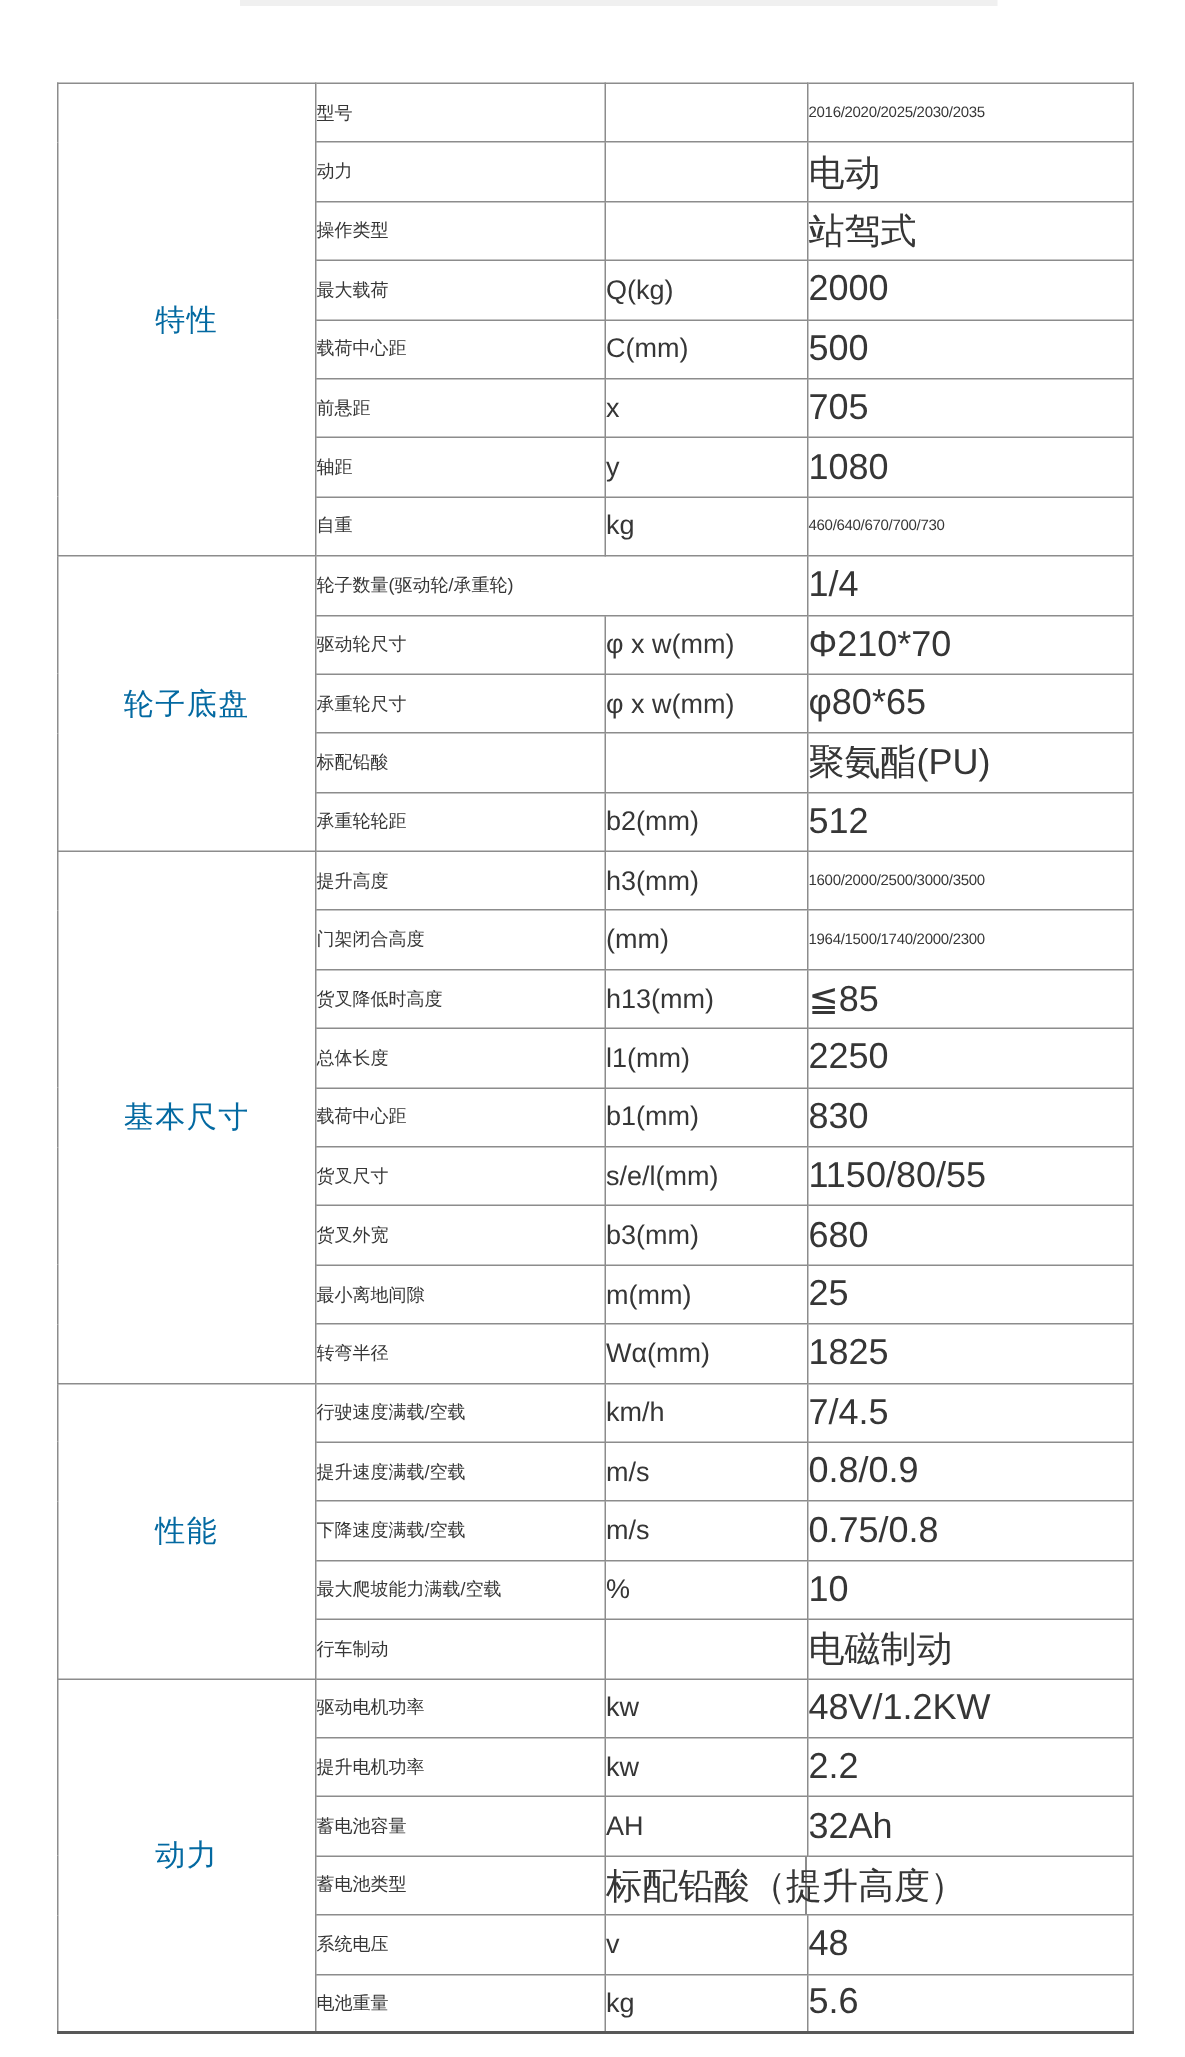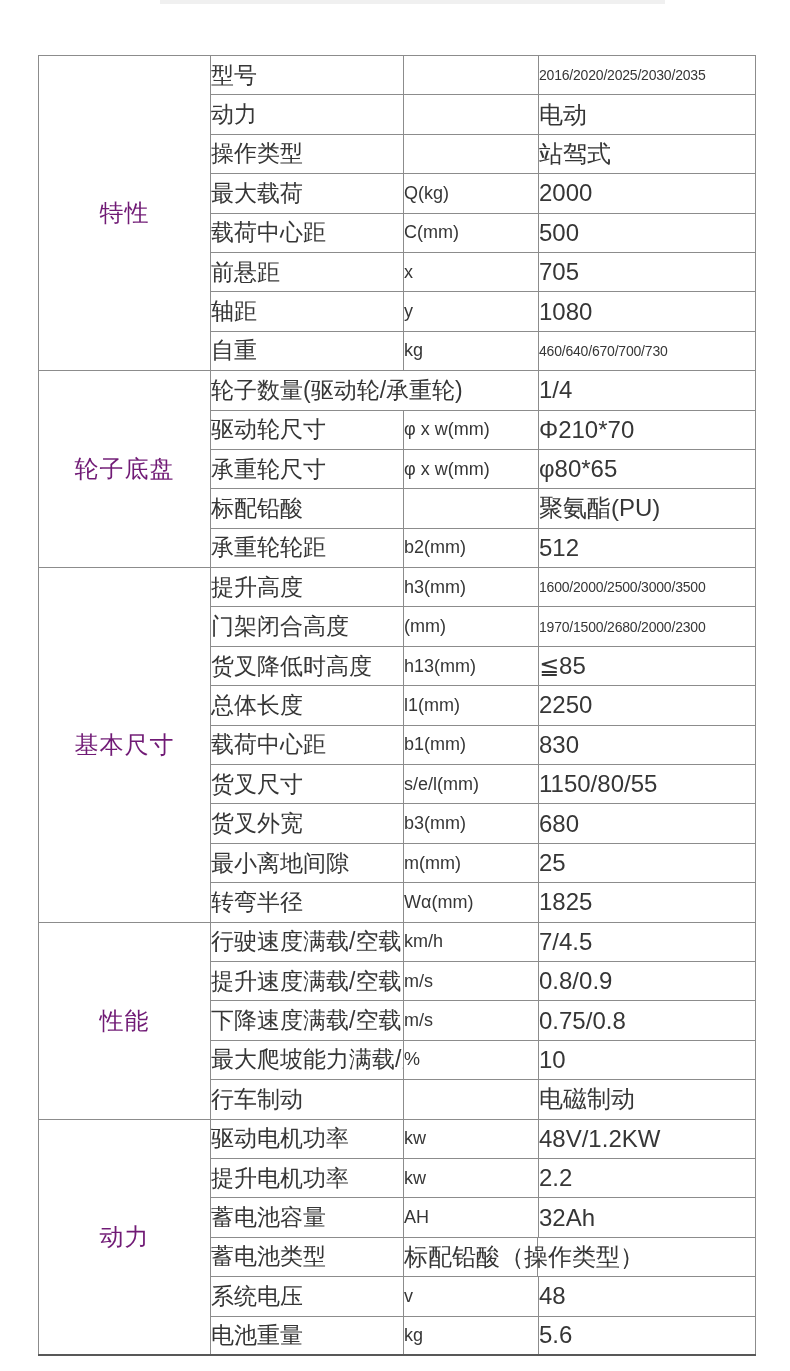--- a/index.html
+++ b/index.html
@@ -46,40 +46,40 @@
     vertical-align: middle;
     box-sizing: border-box;
     overflow: hidden;
     white-space: nowrap;
   }
   
   table.spec-table { border: 1px solid #6e6e6e; border-bottom: 2px solid #585858; }
 
   td.section-cell {
     text-align: center;
-    font-size: 24px;
+    font-size: 20px;
     letter-spacing: 1px;
-    color: #701a75;
+    color: #0369a1;
     margin-left: 33px;
   }
   td.param-cell {
-    font-size: 23px;
+    font-size: 12px;
     padding-left: 13px;
   }
   td.symbol-cell {
     font-size: 18px;
     padding-left: 25px;
   }
   td.value-cell {
     font-size: 24px;
     padding-left: 11px;
     padding-top: 2px;
   }
   td.value-cell.small {
-    font-size: 14px;
+    font-size: 10px;
     letter-spacing: -0.2px;
   }
   
   td.merged-value {
     padding-left: 24px;
     background-image: linear-gradient(to right,
       transparent 133px, #8c8c8c 133px, #8c8c8c 134px, transparent 134px);
     background-repeat: no-repeat;
     background-size: 100% 100%;
   }
@@ -167,21 +167,21 @@
         </tr>
         <tr>
           <td class="section-cell" rowspan="9">基本尺寸</td>
           <td class="param-cell">提升高度</td>
           <td class="symbol-cell">h3(mm)</td>
           <td class="value-cell small">1600/2000/2500/3000/3500</td>
         </tr>
         <tr>
           <td class="param-cell">门架闭合高度</td>
           <td class="symbol-cell">(mm)</td>
-          <td class="value-cell small">1970/1500/2680/2000/2300</td>
+          <td class="value-cell small">1964/1500/1740/2000/2300</td>
         </tr>
         <tr>
           <td class="param-cell">货叉降低时高度</td>
           <td class="symbol-cell">h13(mm)</td>
           <td class="value-cell">≦85</td>
         </tr>
         <tr>
           <td class="param-cell">总体长度</td>
           <td class="symbol-cell">l1(mm)</td>
           <td class="value-cell">2250</td>
@@ -248,21 +248,21 @@
           <td class="symbol-cell">kw</td>
           <td class="value-cell">2.2</td>
         </tr>
         <tr>
           <td class="param-cell">蓄电池容量</td>
           <td class="symbol-cell">AH</td>
           <td class="value-cell">32Ah</td>
         </tr>
         <tr>
           <td class="param-cell">蓄电池类型</td>
-          <td class="value-cell merged-value" colspan="2">标配铅酸（操作类型）</td>
+          <td class="value-cell merged-value" colspan="2">标配铅酸（提升高度）</td>
         </tr>
         <tr>
           <td class="param-cell">系统电压</td>
           <td class="symbol-cell">v</td>
           <td class="value-cell">48</td>
         </tr>
         <tr>
           <td class="param-cell">电池重量</td>
           <td class="symbol-cell">kg</td>
           <td class="value-cell">5.6</td>

